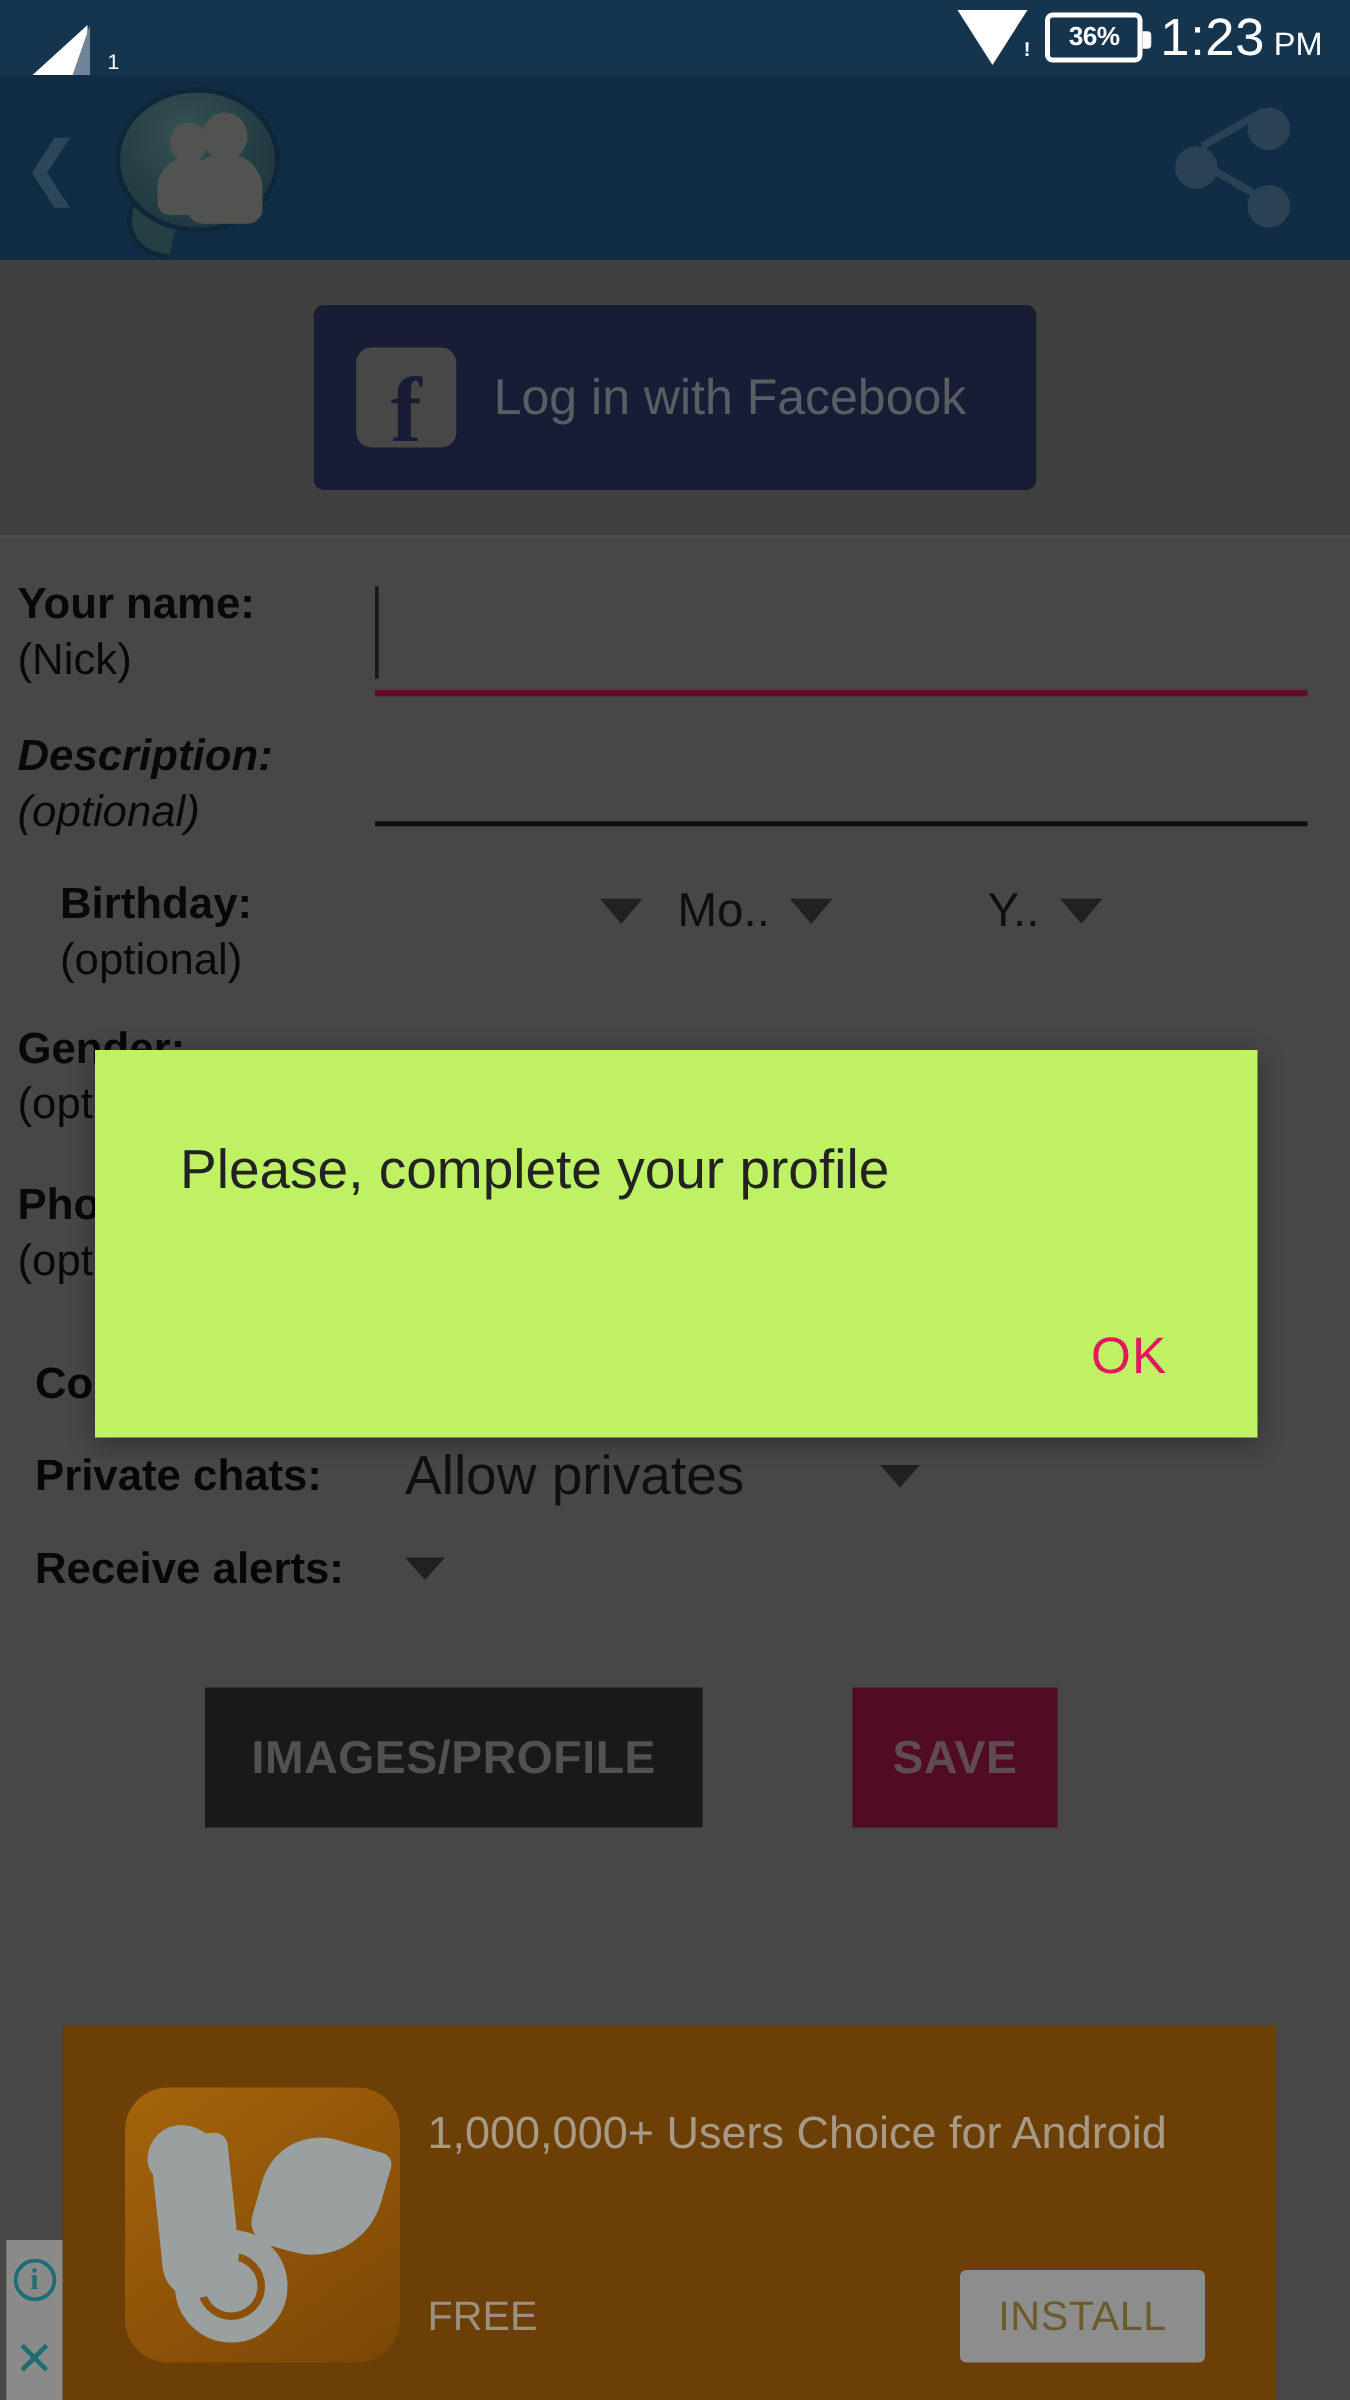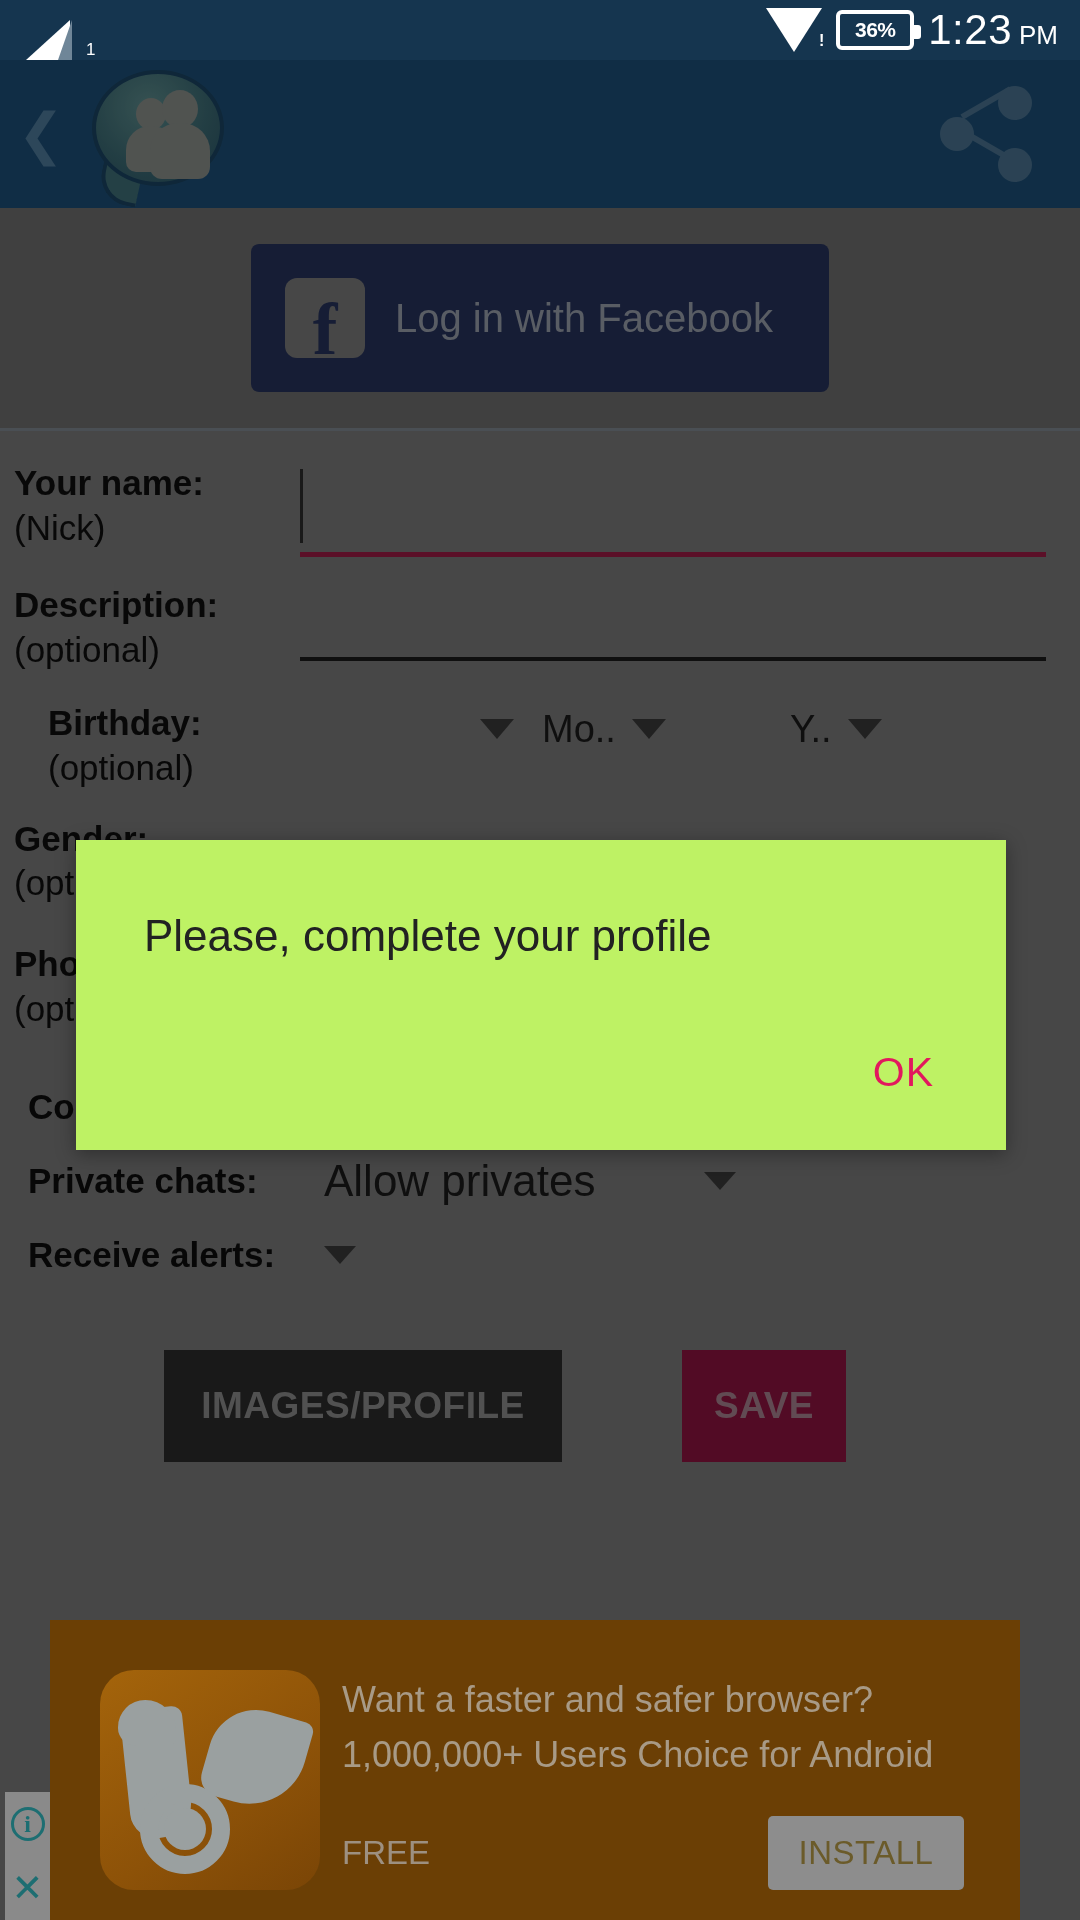--- a/index.html
+++ b/index.html
@@ -109,21 +109,21 @@
   .lbl .sub{ font-weight:400; display:block; }
   .field{ flex:1; }
 
   
   #row-name{ margin-top:30px; }
   #row-name .lbl{ width:286px; }
   #name-input-wrap{ position:relative; height:92px; margin-top:4px; margin-right:20px;}
   #name-caret{ position:absolute; left:0; top:4px; width:3px; height:74px; background:#2b2b2b;}
   #name-underline{ position:absolute; left:0; bottom:0; width:100%; height:5px; background:#9e1c46;}
 
-  #row-desc{ margin-top:26px; }
+  #row-desc{ margin-top:26px;font-style:italic; }
   #row-desc .lbl{ width:286px; }
   #desc-input-wrap{ position:relative; height:92px; margin-top:4px; margin-right:20px;}
   #desc-underline{ position:absolute; left:0; bottom:18px; width:100%; height:4px; background:#1b1b1b;}
 
   #row-bday{ margin-top:22px;margin-left:34px; }
   #row-bday .lbl{ width:248px; }
   .spin-group{ flex:1; display:flex; align-items:flex-start; }
   .spinner{ display:flex; align-items:center; color:#1b1b1b; font-size:38px; height:56px;}
   .spinner .val{ min-width:10px; }
   .caret-dn{
@@ -186,21 +186,21 @@
   }
 
   
   #dialog{
     position:absolute; left:76px; top:840px; width:930px; height:310px;
     background:#bef264; z-index:80; box-shadow:0 4px 18px rgba(0,0,0,0.35);
   }
   #dialog-message{
     color:#222222; font-size:44px; padding:70px 0 0 68px; line-height:1.2;
   }
-  #dialog-buttons{ position:absolute; right:54px; bottom:44px; }
+  #dialog-buttons{ position:absolute; right:54px; bottom:32px; }
   #dialog-ok{
     color:#e2185e; font-size:41px; font-weight:400; letter-spacing:1px;
     padding:10px 18px;
   }
 
   
   #ad-banner{
     position:absolute; left:50px; top:1620px; width:970px; height:300px;
     background:#6b3f05; z-index:90; display:flex; align-items:flex-start;
   }
@@ -426,20 +426,19 @@
     </div>
   </div>
   <div id="ad-icon">
     <div class="sq-tail"></div>
     <div class="sq-body"></div>
     <div class="sq-head"></div>
     <div class="sq-ring1"></div>
     <div class="sq-ring2"></div>
   </div>
   <div id="ad-body">
-    <div id="ad-line1">Want a faster and safer browser?</div>
     <div id="ad-line2">1,000,000+ Users Choice for Android</div>
     <div id="ad-free">FREE</div>
     <div id="ad-install">
       <span>INSTALL</span>
     </div>
   </div>
 </div>
 
 </body></html>

